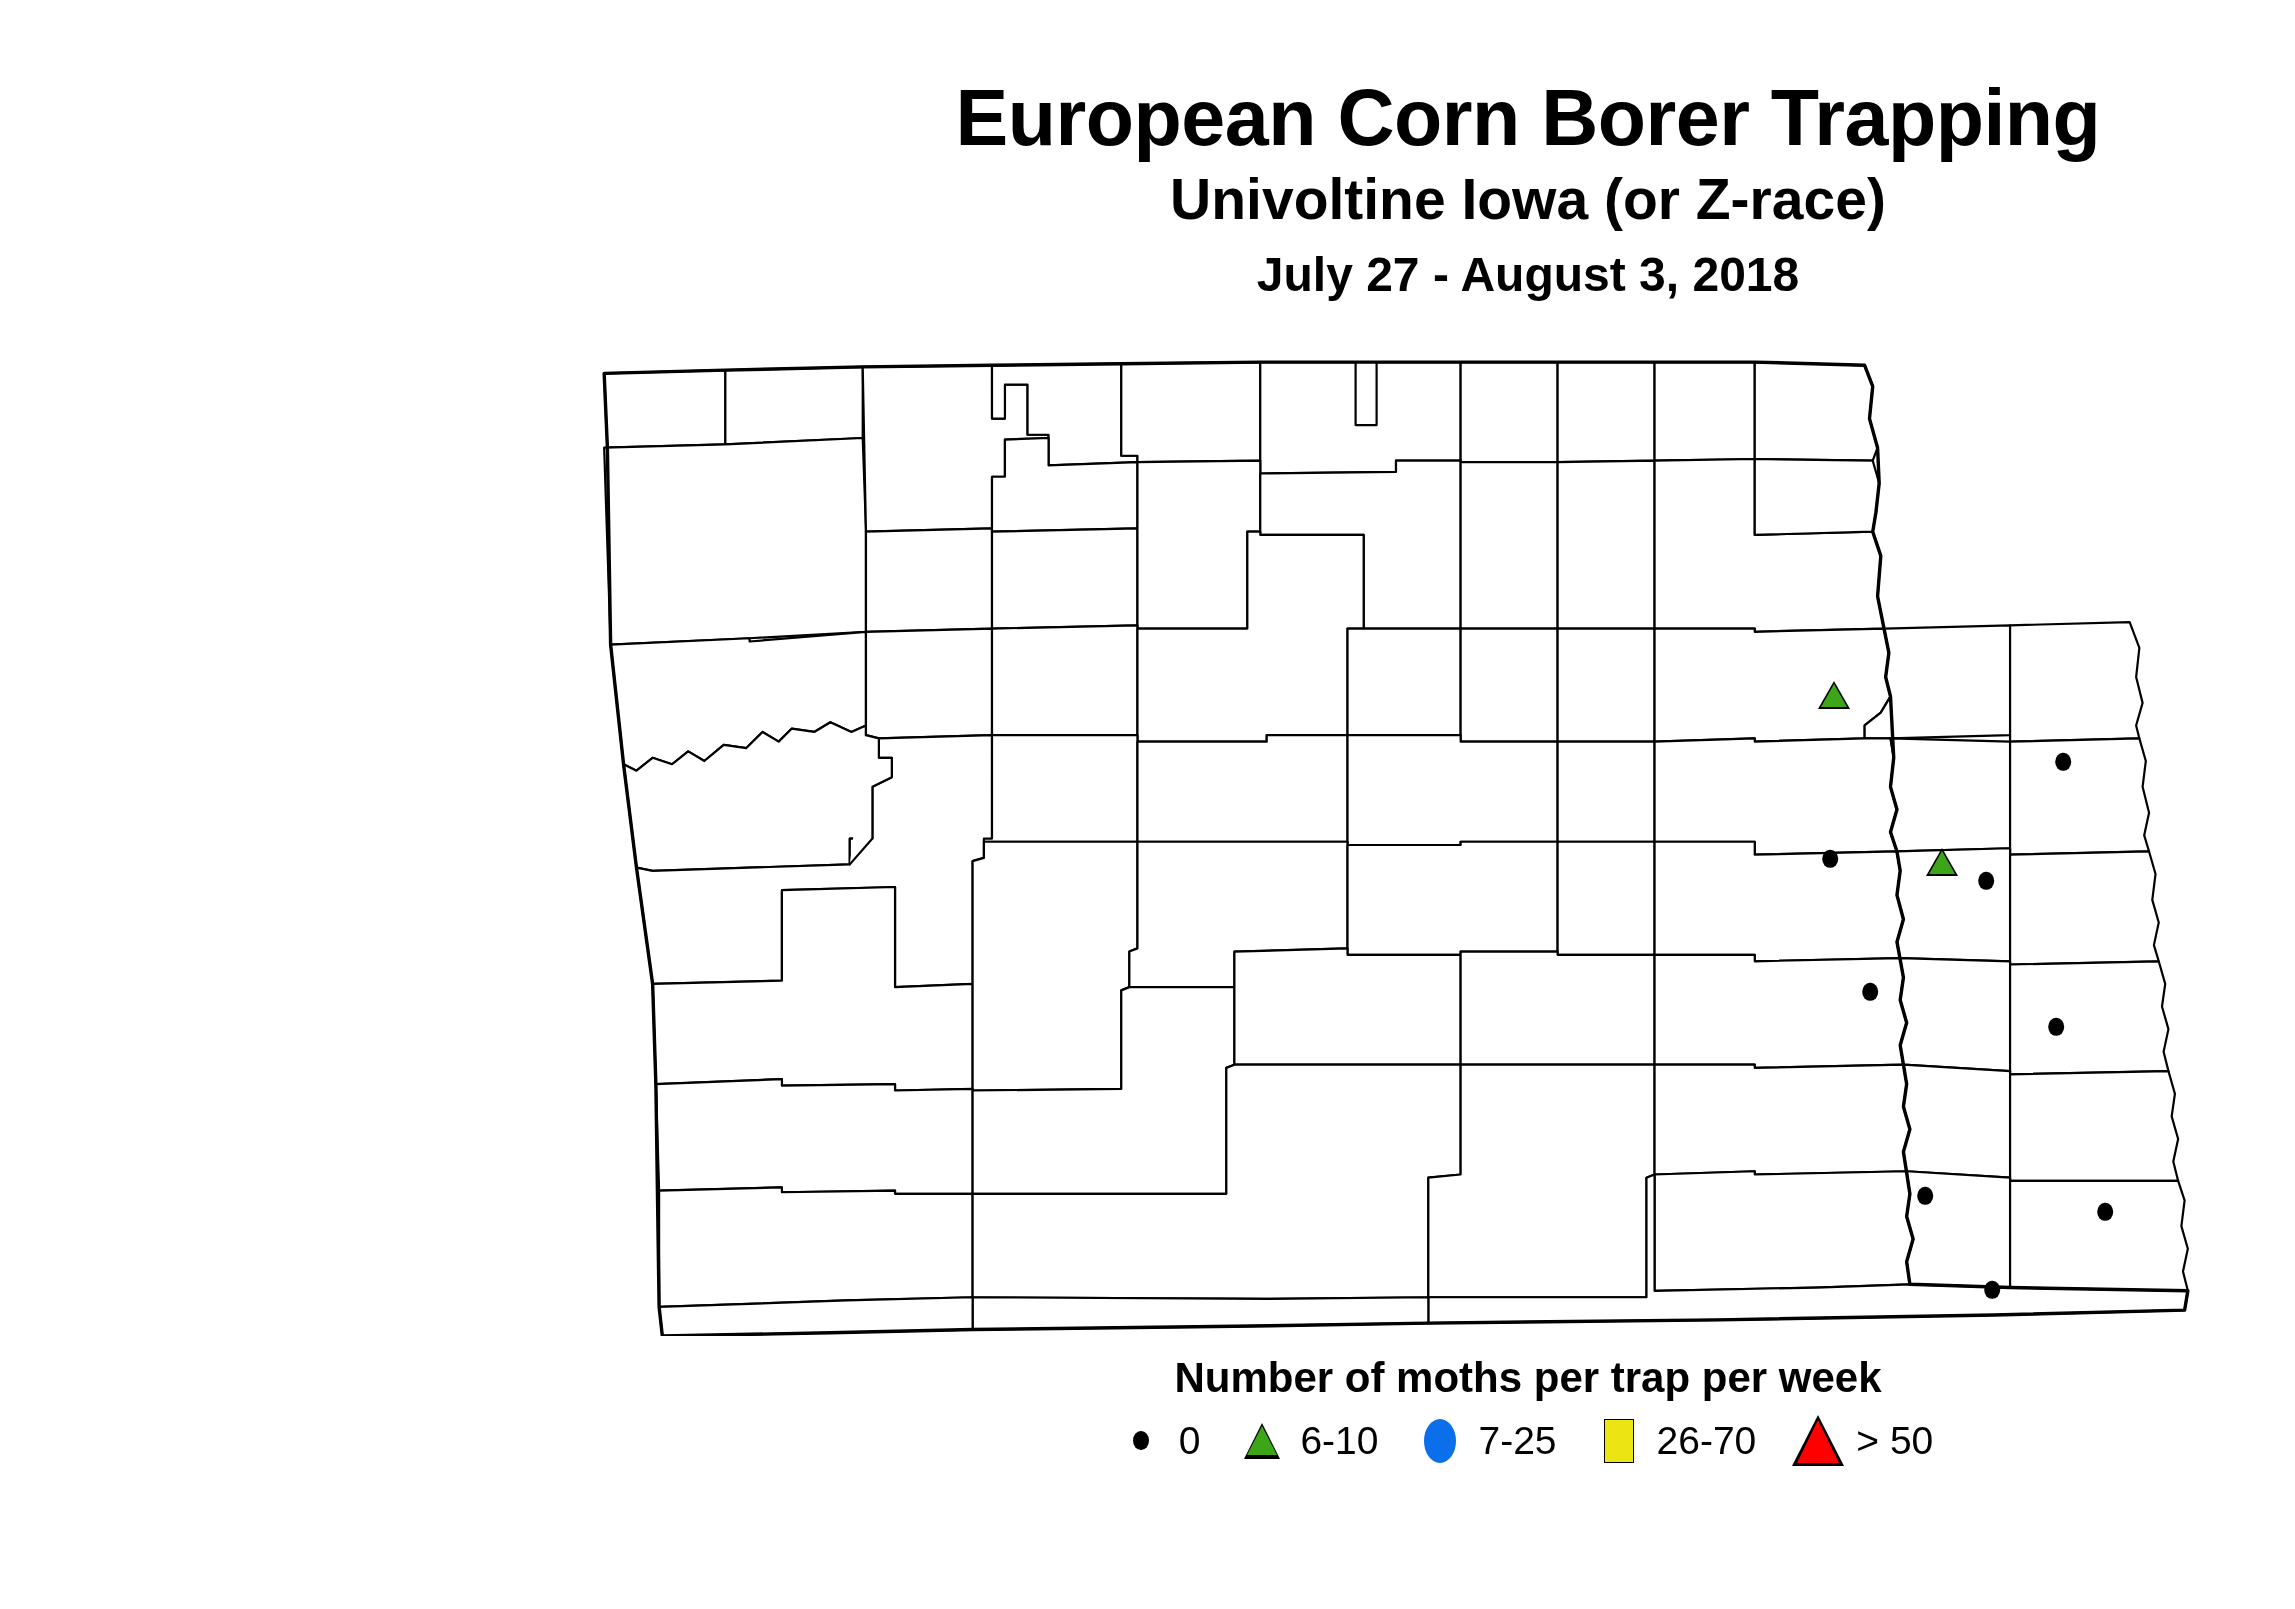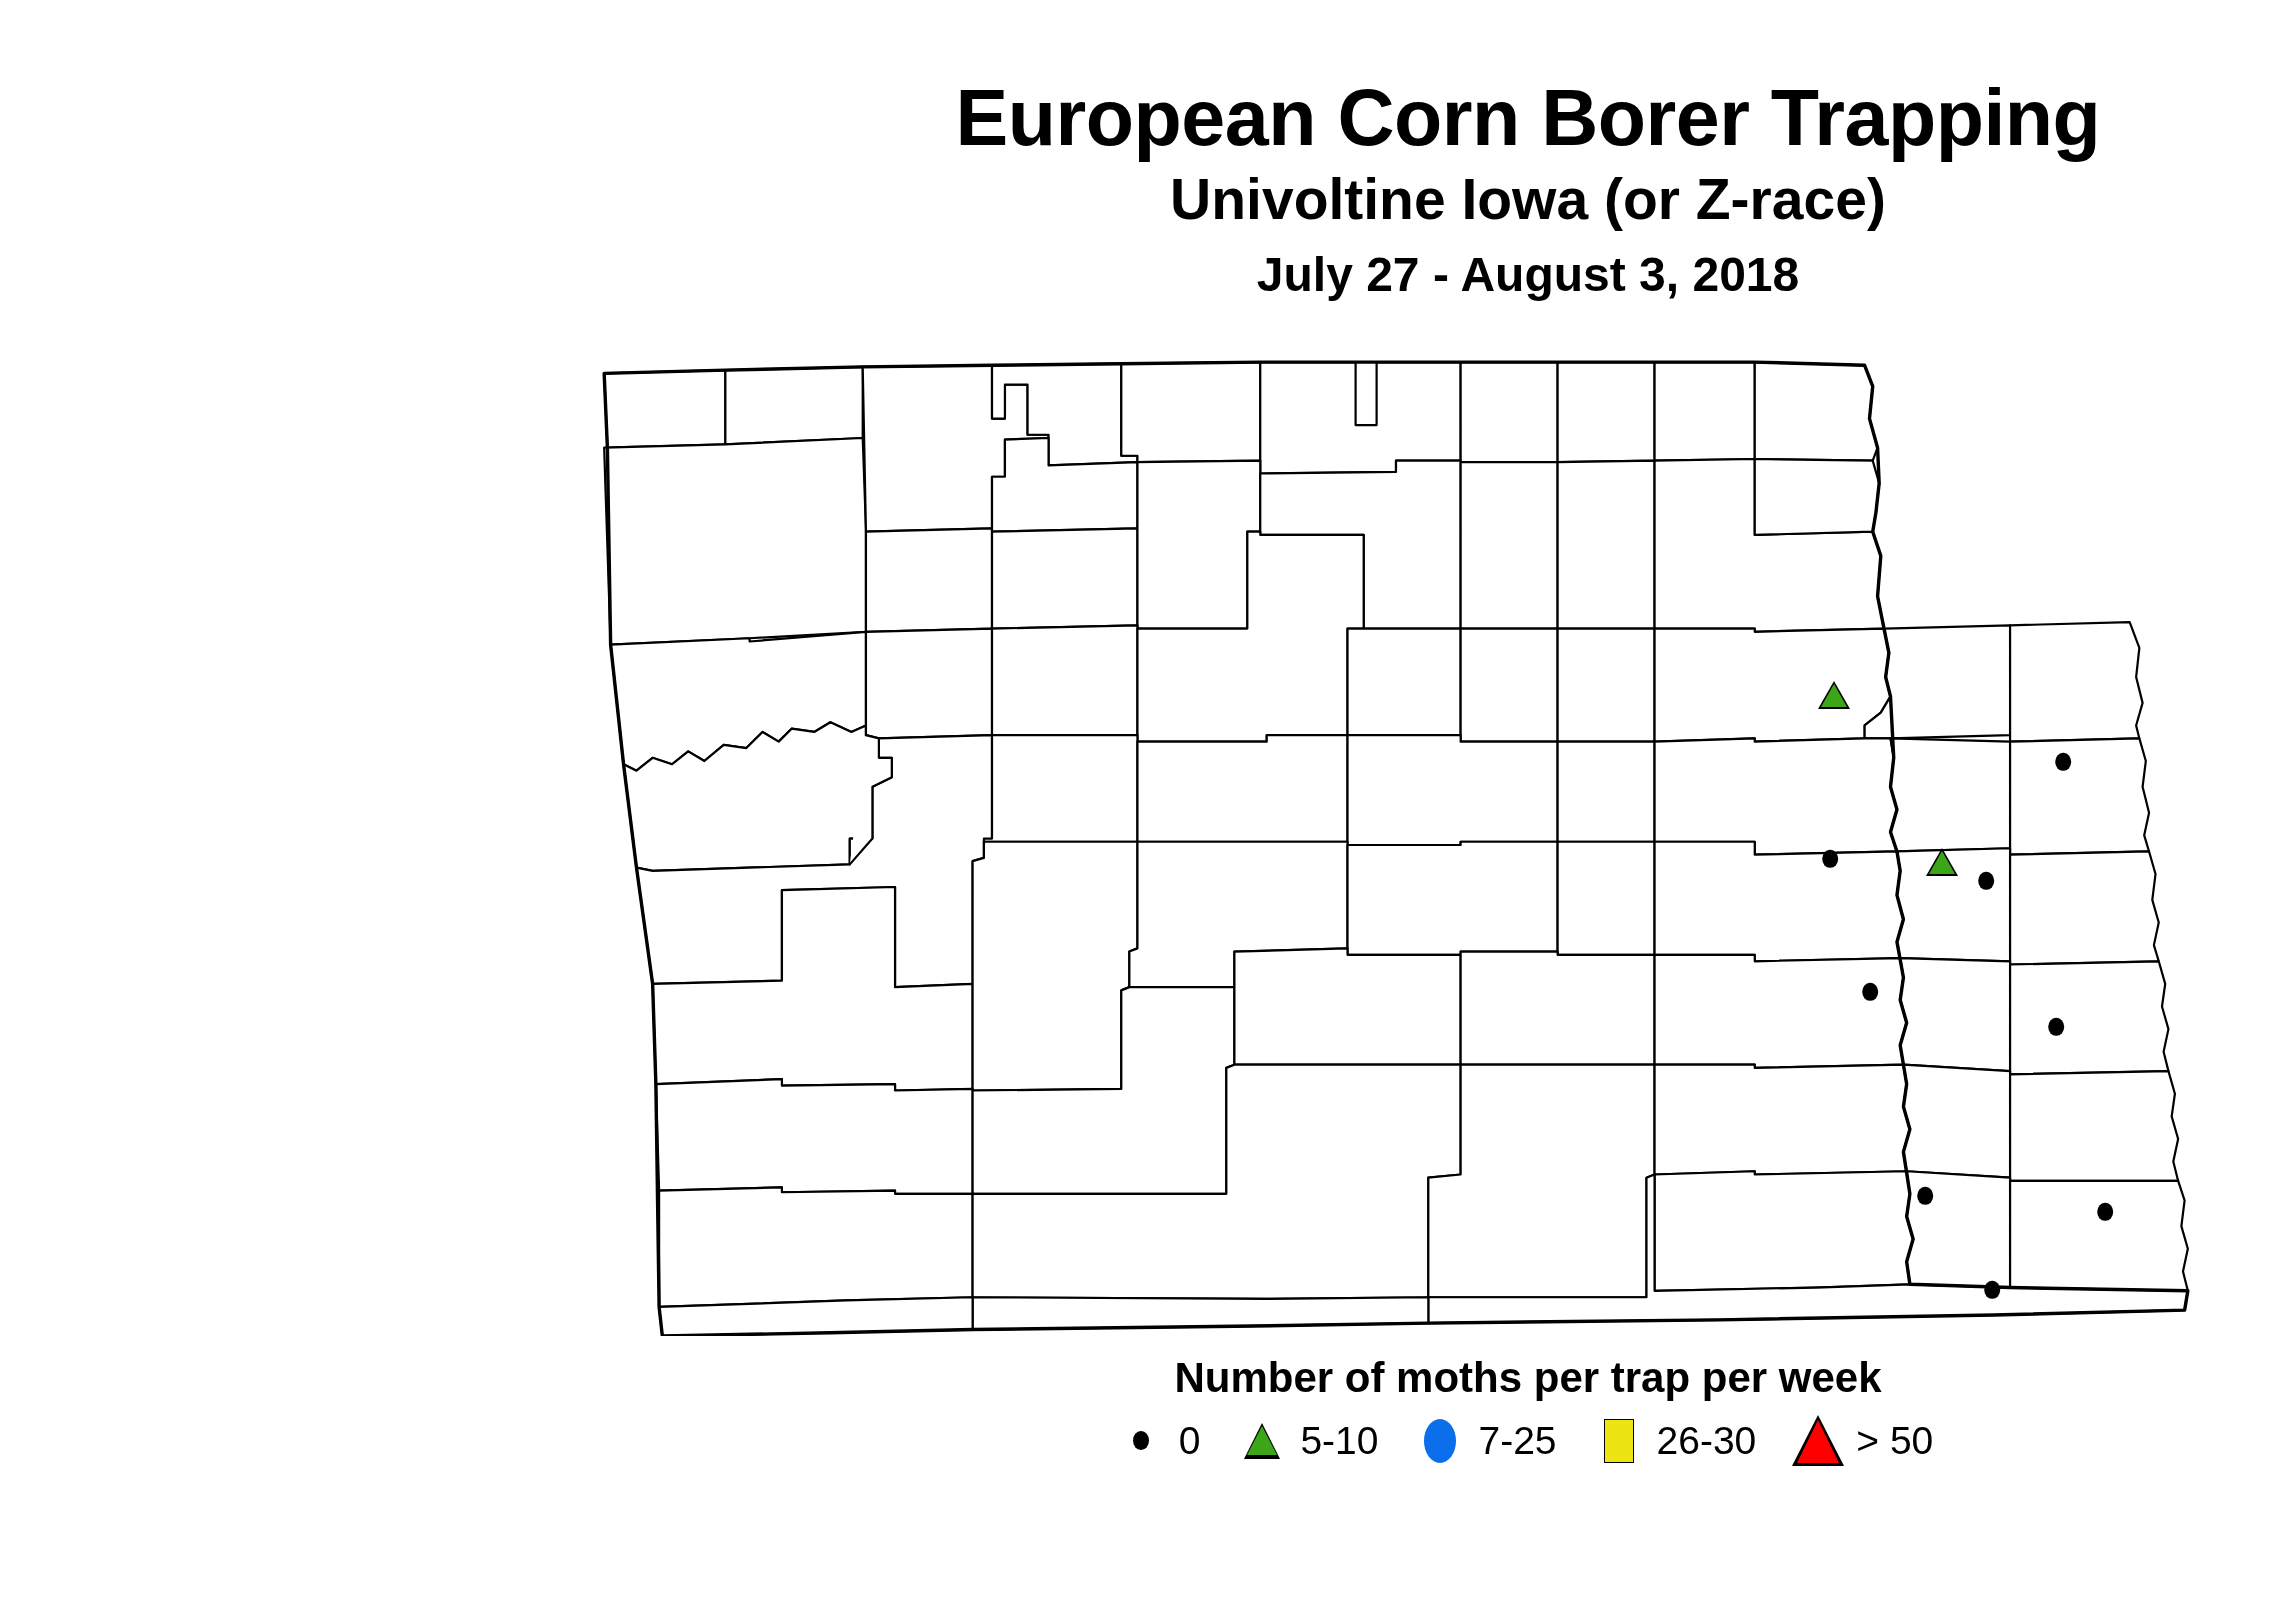--- a/index.html
+++ b/index.html
@@ -265,35 +265,35 @@
         </span>
       <span class="legend-label">0</span>
     </div>
 
     <div class="legend-item">
       <span class="sw-box">
           <span class="sym-tri-sm">
             <i></i>
           </span>
         </span>
-      <span class="legend-label">5-10</span>
+      <span class="legend-label">6-10</span>
     </div>
 
     <div class="legend-item">
       <span class="sw-box">
           <span class="sym-circle"></span>
         </span>
       <span class="legend-label">7-25</span>
     </div>
 
     <div class="legend-item">
       <span class="sw-box">
           <span class="sym-square"></span>
         </span>
-      <span class="legend-label">26-30</span>
+      <span class="legend-label">26-70</span>
     </div>
 
     <div class="legend-item">
       <span class="sw-box">
           <span class="sym-tri-lg">
             <i></i>
           </span>
         </span>
       <span class="legend-label">&gt; 50</span>
     </div>

